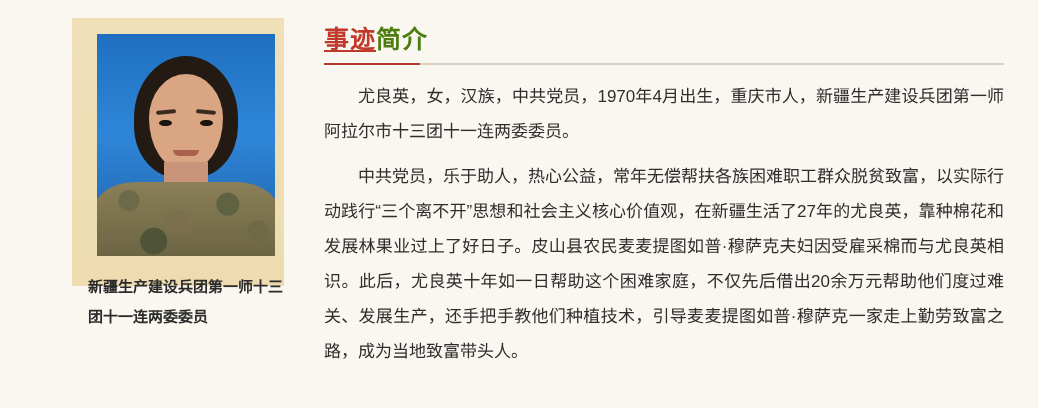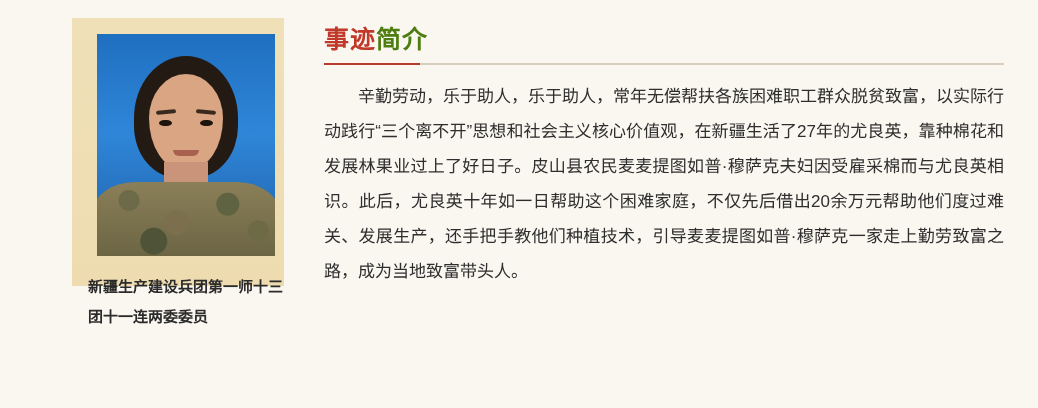--- a/index.html
+++ b/index.html
@@ -146,21 +146,21 @@
     box-sizing: border-box;
     min-width: 0;
   }
   .section-title {
     font-size: 25px;
     font-weight: bold;
     letter-spacing: 1px;
     margin: 8px 0 0 0;
     line-height: 1.1;
   }
-  .section-title .t1 { color: #c0392b; }
+  .section-title .t1 { color: #c0392b; text-decoration: underline; }
   .section-title .t2 { color: #4d7c0f; }
   .title-rule {
     margin-top: 9px;
     width: 100%;
     height: 2px;
     background: #d8cfc0;
     position: relative;
   }
   .title-rule::before {
     content: "";
@@ -205,17 +205,18 @@
     </div>
     <div class="profile-caption">新疆生产建设兵团第一师十三团十一连两委委员</div>
   </div>
 
   <div class="content">
     <div class="section-title">
       <span class="t1">事迹</span><span class="t2">简介</span>
     </div>
     <div class="title-rule"></div>
     <div class="body-text">
-      <p>辛勤劳动，乐于助人，乐于助人，常年无偿帮扶各族困难职工群众脱贫致富，以实际行动践行“三个离不开”思想和社会主义核心价值观，在新疆生活了27年的尤良英，靠种棉花和发展林果业过上了好日子。皮山县农民麦麦提图如普·穆萨克夫妇因受雇采棉而与尤良英相识。此后，尤良英十年如一日帮助这个困难家庭，不仅先后借出20余万元帮助他们度过难关、发展生产，还手把手教他们种植技术，引导麦麦提图如普·穆萨克一家走上勤劳致富之路，成为当地致富带头人。</p>
+      <p>尤良英，女，汉族，中共党员，1970年4月出生，重庆市人，新疆生产建设兵团第一师阿拉尔市十三团十一连两委委员。</p>
+      <p>中共党员，乐于助人，热心公益，常年无偿帮扶各族困难职工群众脱贫致富，以实际行动践行“三个离不开”思想和社会主义核心价值观，在新疆生活了27年的尤良英，靠种棉花和发展林果业过上了好日子。皮山县农民麦麦提图如普·穆萨克夫妇因受雇采棉而与尤良英相识。此后，尤良英十年如一日帮助这个困难家庭，不仅先后借出20余万元帮助他们度过难关、发展生产，还手把手教他们种植技术，引导麦麦提图如普·穆萨克一家走上勤劳致富之路，成为当地致富带头人。</p>
     </div>
   </div>
 
 </div>
 
 </body></html>

